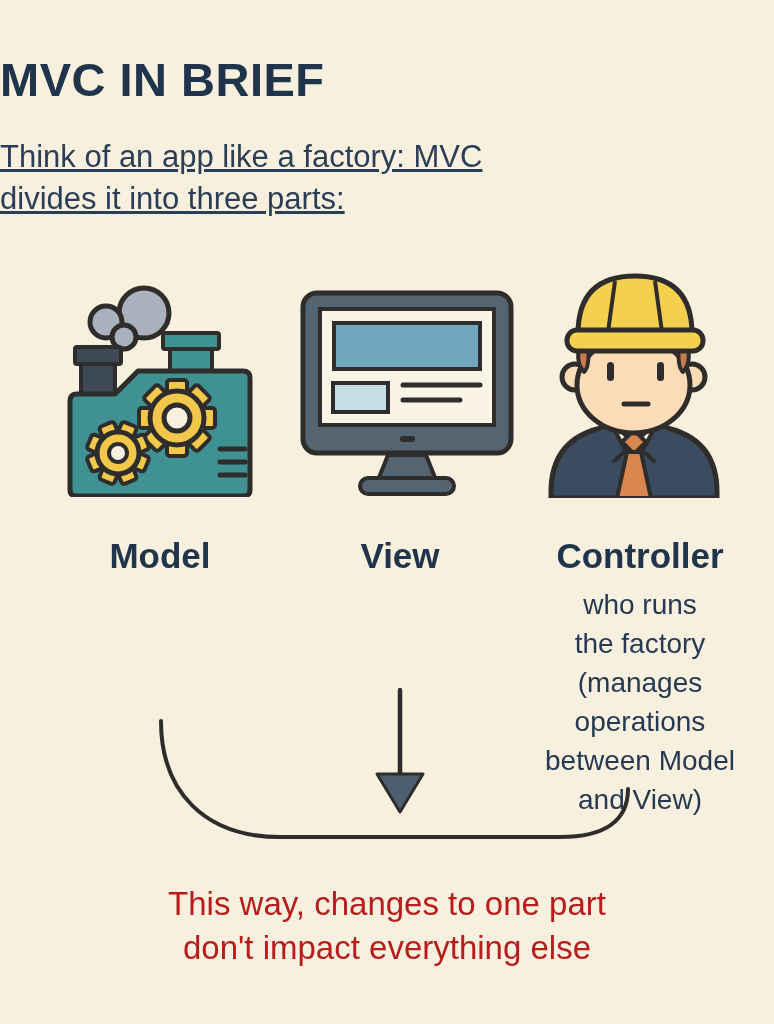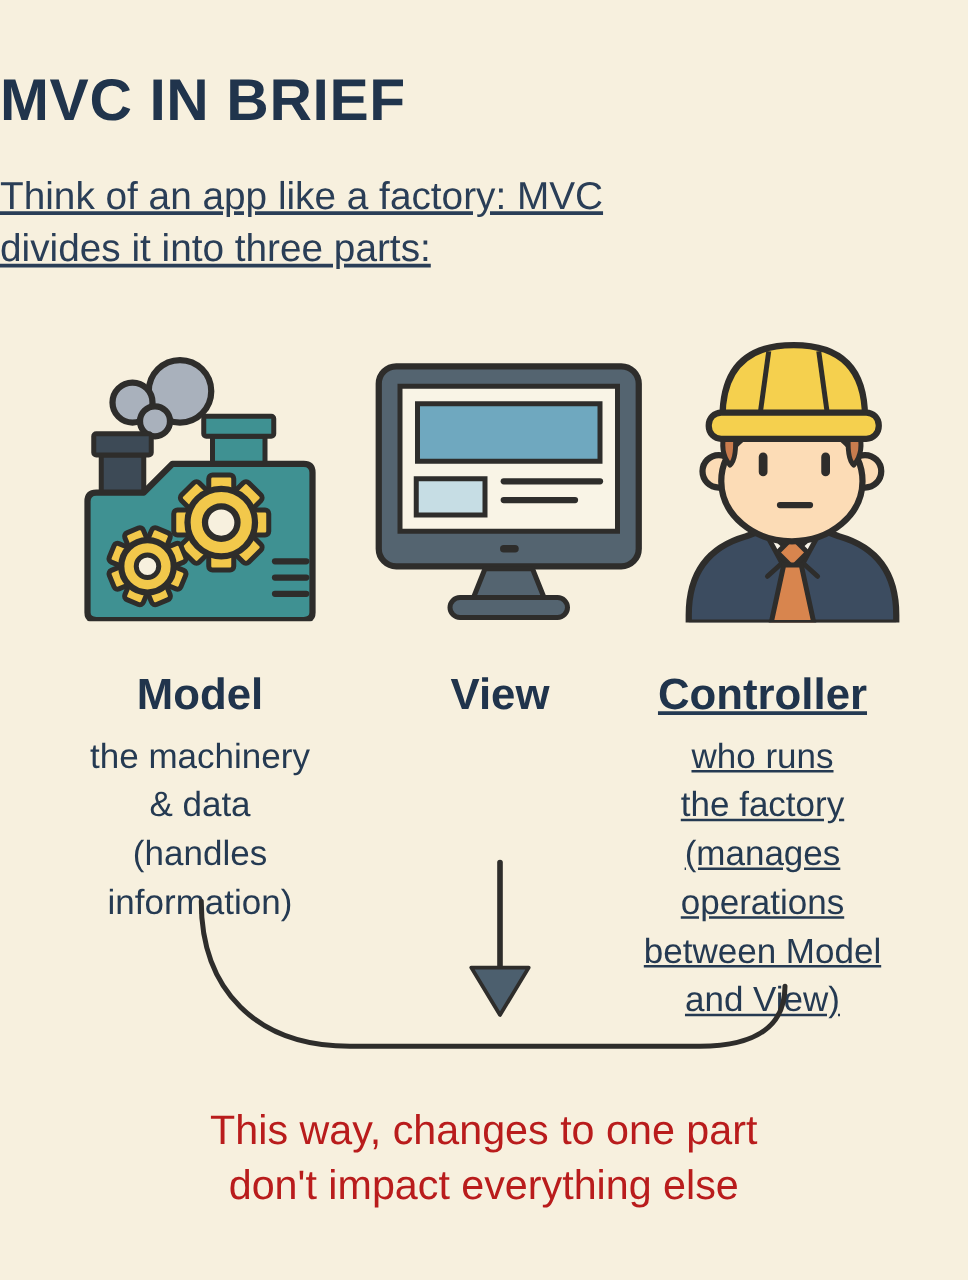--- a/index.html
+++ b/index.html
@@ -40,21 +40,21 @@
   .icon-monitor { left: 300px; top: 290px; width: 214px; height: 206px; }
   .icon-worker  { left: 545px; top: 270px; width: 200px; height: 228px; }
   .col {
     position: absolute;
     top: 512px;
     text-align: center;
     margin-top: 24px;
   }
   .col-model      { left: 30px;  width: 260px; }
   .col-view       { left: 285px; width: 230px; }
-  .col-controller { left: 495px; width: 230px; text-decoration: underline; }
+  .col-controller { left: 525px; width: 230px; }
   .col-name {
     font-size: 35px;
     font-weight: 800;
     color: #20344c;
     margin-bottom: 9px;
   }
   .col-desc {
     font-size: 28px;
     font-weight: 400;
     line-height: 39px;
@@ -198,24 +198,20 @@
       </g>
 
       <rect x="62" y="92" width="7" height="19" rx="3.5" fill="#2e2d2b"></rect>
       <rect x="112" y="92" width="7" height="19" rx="3.5" fill="#2e2d2b"></rect>
       <line x1="79" y1="134" x2="103" y2="134" stroke="#2e2d2b" stroke-width="5" stroke-linecap="round"></line>
     </svg>
   </div>
 
   <div class="col col-model">
     <div class="col-name">Model</div>
-    <div class="col-desc">the machinery
-&amp; data
-(handles
-information)</div>
   </div>
 
   <div class="col col-view">
     <div class="col-name">View</div>
   </div>
 
   <div class="col col-controller">
     <div class="col-name">Controller</div>
     <div class="col-desc">who runs
 the factory

